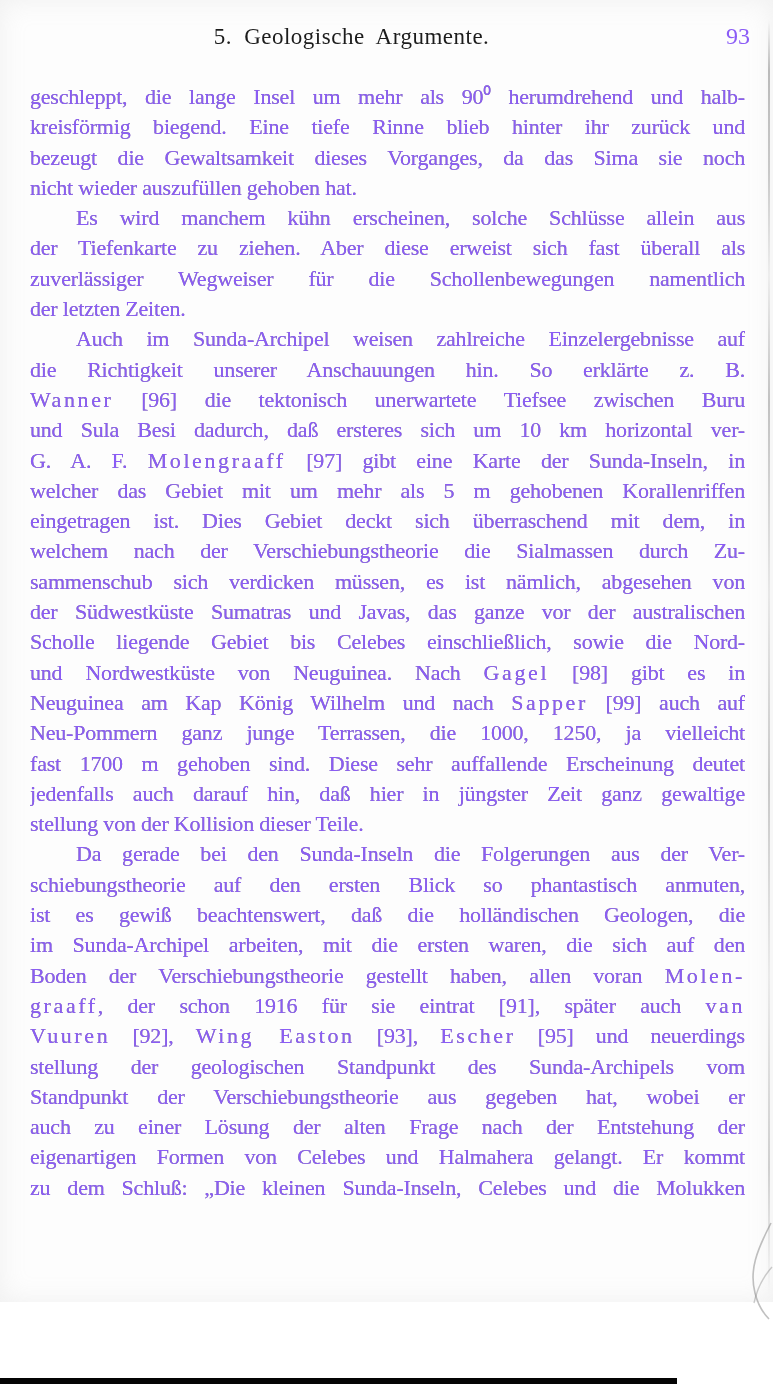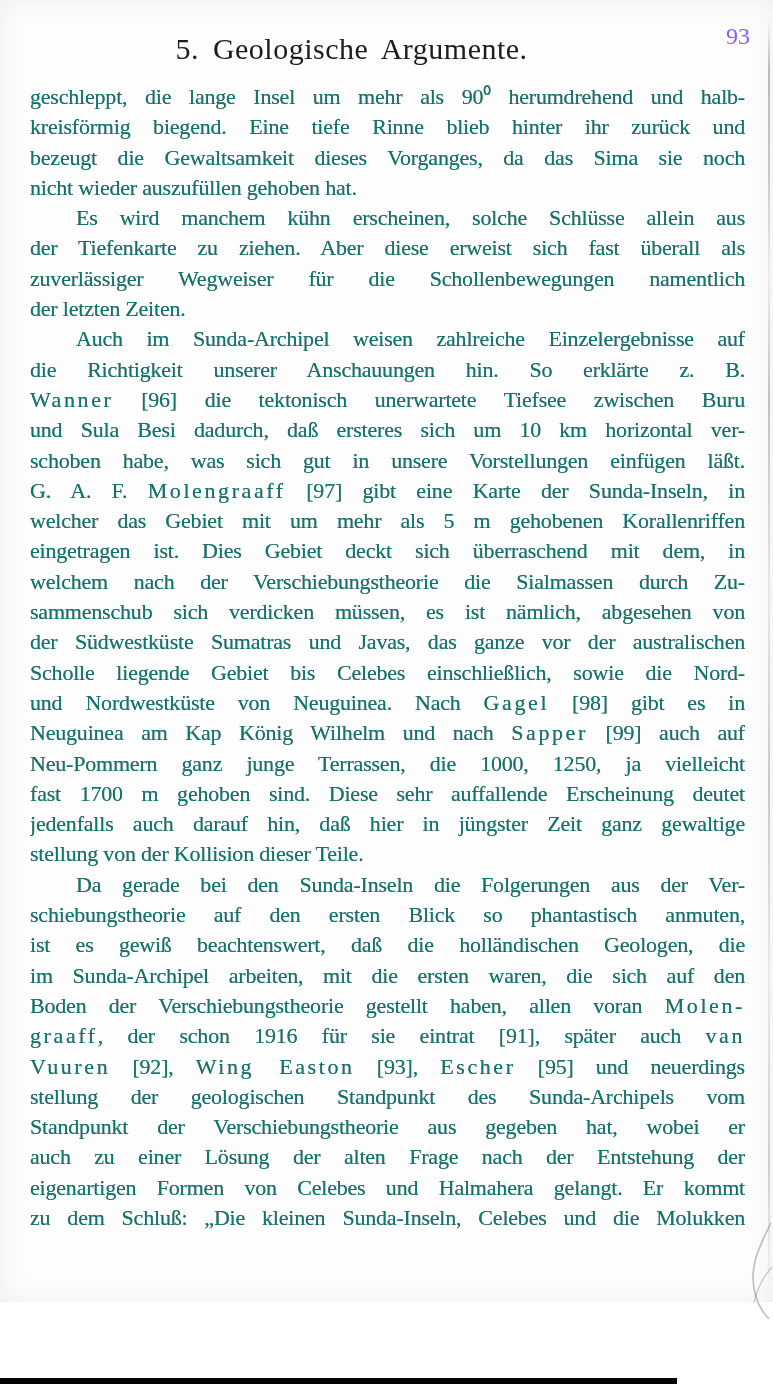--- a/index.html
+++ b/index.html
@@ -12,31 +12,31 @@
   }
   .page {
     position: absolute; left: 0; top: 0;
     width: 773px; height: 1302px;
     background: #fdfdfd;
     box-shadow: inset 0 0 26px rgba(180,180,180,0.18);
   }
   .header-title {
     position: absolute; left: 0; top: 24px; width: 703px;
     text-align: center;
-    font-size: 30px; color: #1c1c1c;
-    word-spacing: 6px; letter-spacing: 0.5px; margin-top: 8px;
+    font-size: 23px; color: #1c1c1c;
+    word-spacing: 6px; letter-spacing: 0.5px;
   }
   .page-number {
     position: absolute; right: 23px; top: 23px;
     font-size: 24px; color: #8b5cf6;
   }
   .body-text {
     position: absolute; left: 30px; top: 82px;
     width: 715px;
-    color: #0f766e;
+    color: #8b5cf6;
     font-size: 22px;
     letter-spacing: -0.2px;
     text-shadow: 0 0 0.5px rgba(30,30,30,0.55);
   }
   .line {
     line-height: 30.3px;
     height: 30.3px;
     text-align: justify;
     text-align-last: justify;
     white-space: normal;
@@ -101,21 +101,20 @@
       <div class="line"><span>bezeugt die Gewaltsamkeit dieses Vorganges, da das Sima sie noch</span></div>
       <div class="line lastline"><span>nicht wieder auszufüllen gehoben hat.</span></div>
       <div class="line indent"><span>Es wird manchem kühn erscheinen, solche Schlüsse allein aus</span></div>
       <div class="line"><span>der Tiefenkarte zu ziehen. Aber diese erweist sich fast überall als</span></div>
       <div class="line"><span>zuverlässiger Wegweiser für die Schollenbewegungen namentlich</span></div>
       <div class="line lastline"><span>der letzten Zeiten.</span></div>
       <div class="line indent"><span>Auch im Sunda-Archipel weisen zahlreiche Einzelergebnisse auf</span></div>
       <div class="line"><span>die Richtigkeit unserer Anschauungen hin. So erklärte z. B.</span></div>
       <div class="line"><span class="spaced">Wanner</span><span> [96] die tektonisch unerwartete Tiefsee zwischen Buru</span></div>
       <div class="line"><span>und Sula Besi dadurch, daß ersteres sich um 10 km horizontal ver-</span></div>
-      <div class="line"><span>schoben habe, was sich gut in unsere Vorstellungen einfügen läßt.</span></div>
       <div class="line"><span>G. A. F. </span><span class="spaced">Molengraaff</span><span> [97] gibt eine Karte der Sunda-Inseln, in</span></div>
       <div class="line"><span>welcher das Gebiet mit um mehr als 5 m gehobenen Korallenriffen</span></div>
       <div class="line"><span>eingetragen ist. Dies Gebiet deckt sich überraschend mit dem, in</span></div>
       <div class="line"><span>welchem nach der Verschiebungstheorie die Sialmassen durch Zu-</span></div>
       <div class="line"><span>sammenschub sich verdicken müssen, es ist nämlich, abgesehen von</span></div>
       <div class="line"><span>der Südwestküste Sumatras und Javas, das ganze vor der australischen</span></div>
       <div class="line"><span>Scholle liegende Gebiet bis Celebes einschließlich, sowie die Nord-</span></div>
       <div class="line"><span>und Nordwestküste von Neuguinea. Nach </span><span class="spaced">Gagel</span><span> [98] gibt es in</span></div>
       <div class="line"><span>Neuguinea am Kap König Wilhelm und nach </span><span class="spaced">Sapper</span><span> [99] auch auf</span></div>
       <div class="line"><span>Neu-Pommern ganz junge Terrassen, die 1000, 1250, ja vielleicht</span></div>

